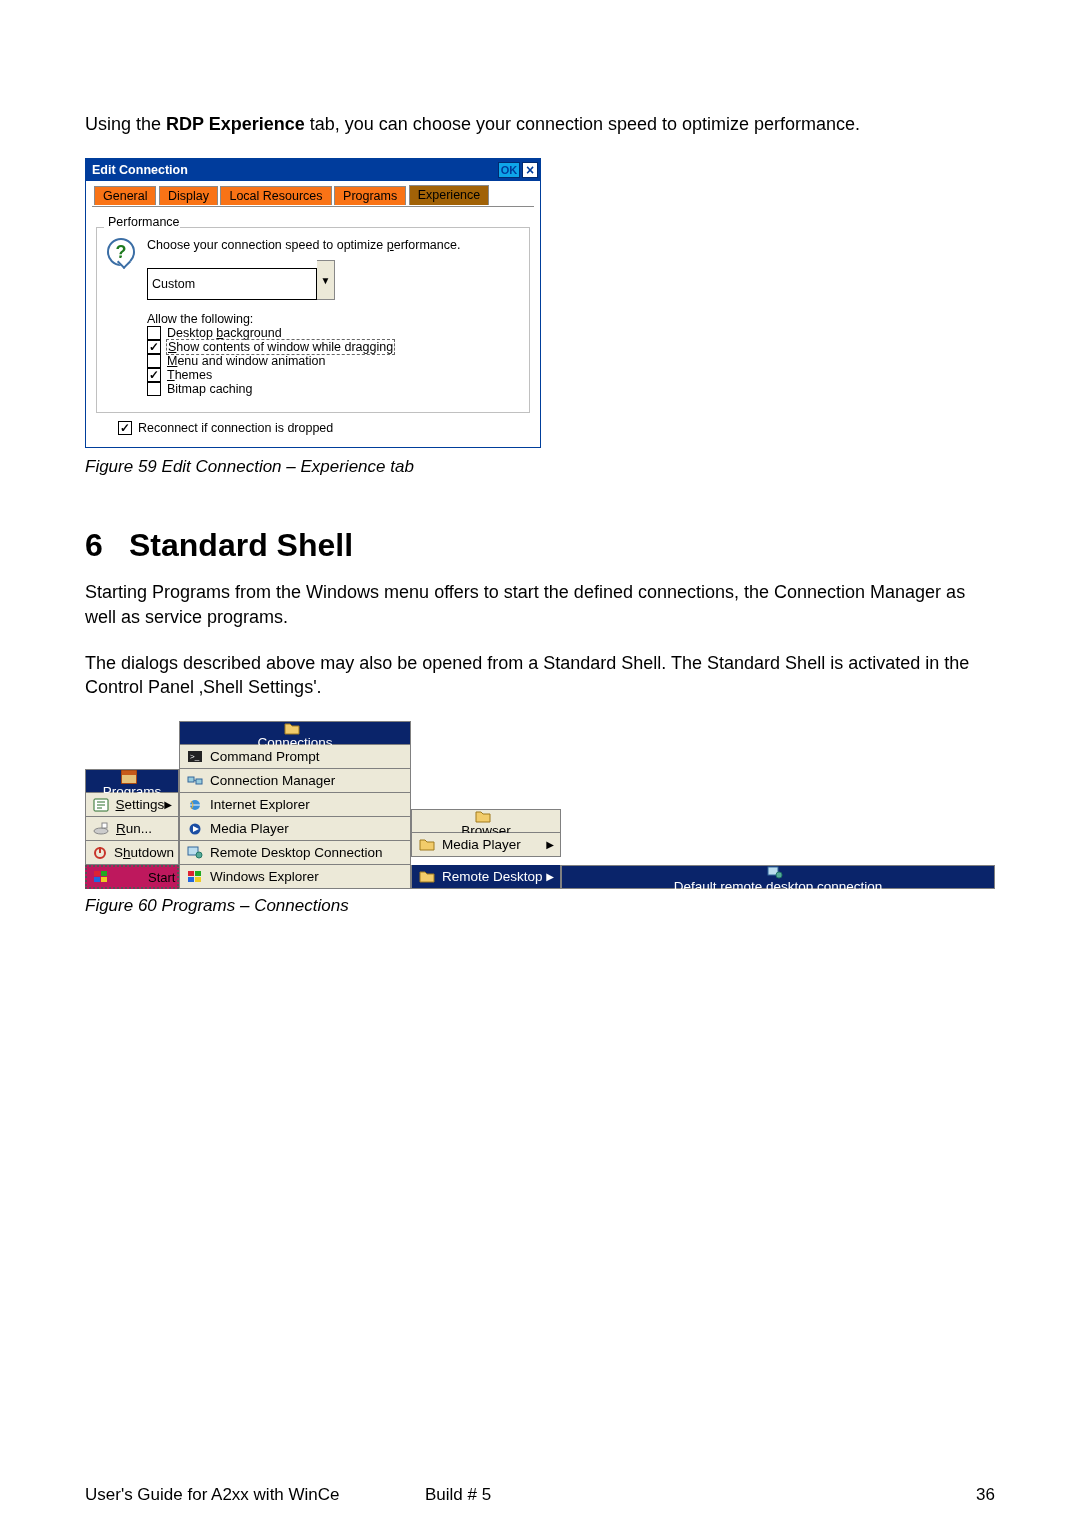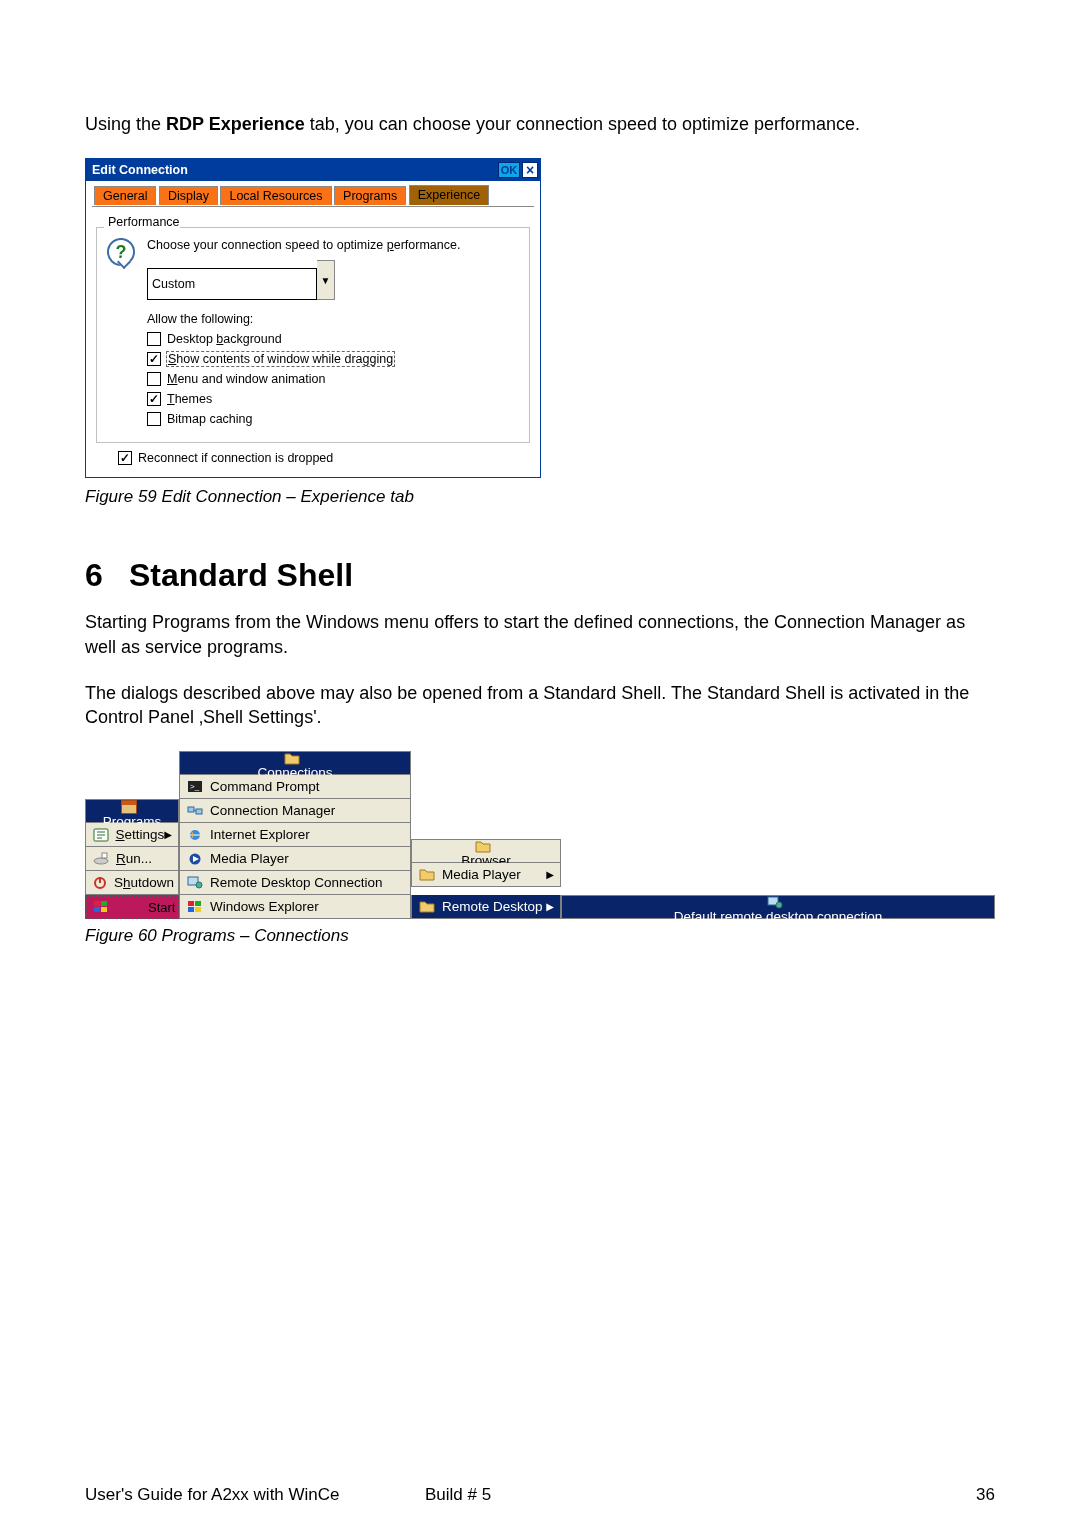--- a/index.html
+++ b/index.html
@@ -26,21 +26,21 @@
   .groupbox { border:1px solid #c0c0c0; margin:0 0 8px 0; padding:10px 10px 16px 10px; }
   .grow { display:flex; align-items:flex-start; gap:12px; }
   .qicon { width:28px; height:28px; border:2px solid #3b6ea5; border-radius:50%; display:flex; align-items:center; justify-content:center; color:#1e7a1e; font-weight:bold; font-size:18px; position:relative; }
   .qicon::after { content:""; position:absolute; bottom:-3px; left:10px; width:8px; height:8px; border-bottom:2px solid #3b6ea5; border-left:2px solid #3b6ea5; transform:rotate(-45deg); background:#fff; }
   .gcol { flex:1; }
   .sel { display:flex; margin-top:8px; }
   .sel .box { border:1px solid #000; background:#fff; width:170px; padding:8px 4px;margin-top:8px; }
   .sel .btn { border:1px solid #888; background:#ece9d8; width:18px; display:flex; align-items:center; justify-content:center; border-left:none; }
   .sel .btn span { font-size:10px; }
   .sub { margin-top:12px; font-size:12.5px; }
-  .chk { display:flex; align-items:flex-start; gap:6px; margin-top:6px; font-size:12.5px; }
+  .chk { display:flex; align-items:flex-start; gap:6px; font-size:12.5px; }
   .chk .b { width:14px; height:14px; border:1px solid #000; background:#fff; display:flex; align-items:center; justify-content:center; font-size:12px; font-weight:bold; }
   .u { text-decoration:underline; }
   .dashed { outline:1px dashed #666; padding:0 1px; }
   .finalchk { padding-left:22px; }
 
   
   .shellcap { margin-top:6px; }
   .startfig { margin-top:2px; font-family: Tahoma, Arial, sans-serif; font-size:13.5px; }
   .cols { display:flex; align-items:flex-end; }
   .col1 { width:94px; }

